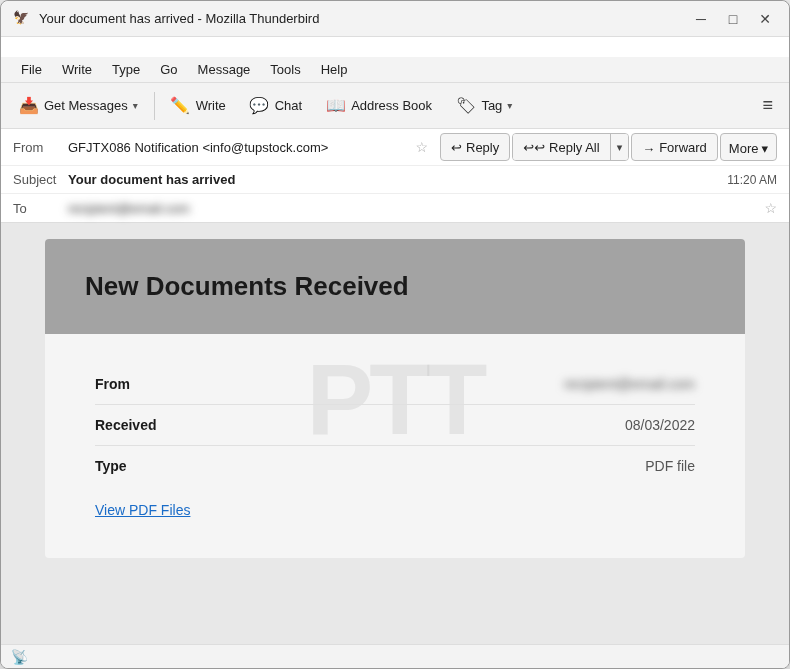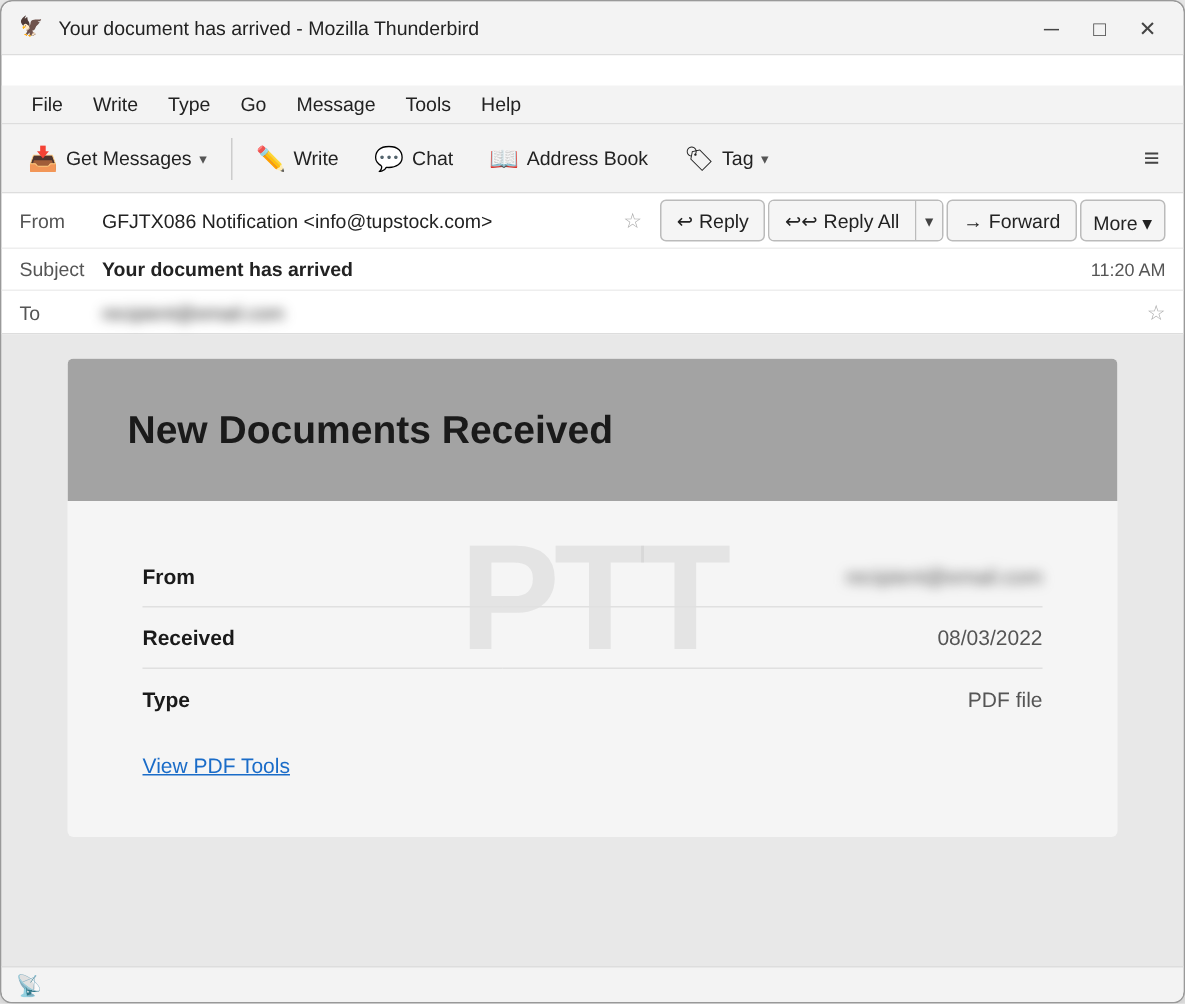--- a/index.html
+++ b/index.html
@@ -445,21 +445,21 @@
             <tr>
               <td class="label-col">Received</td>
               <td class="value-col">08/03/2022</td>
             </tr>
             <tr>
               <td class="label-col">Type</td>
               <td class="value-col">PDF file</td>
             </tr>
           </tbody>
         </table>
-        <a class="view-link">View PDF Tools</a>
+        <a class="view-link">View PDF Files</a>
       </div>
     </div>
   </div>
 
   <div class="status-bar">
     <span class="status-icon">📡</span>
   </div>
 
 </div>
 

